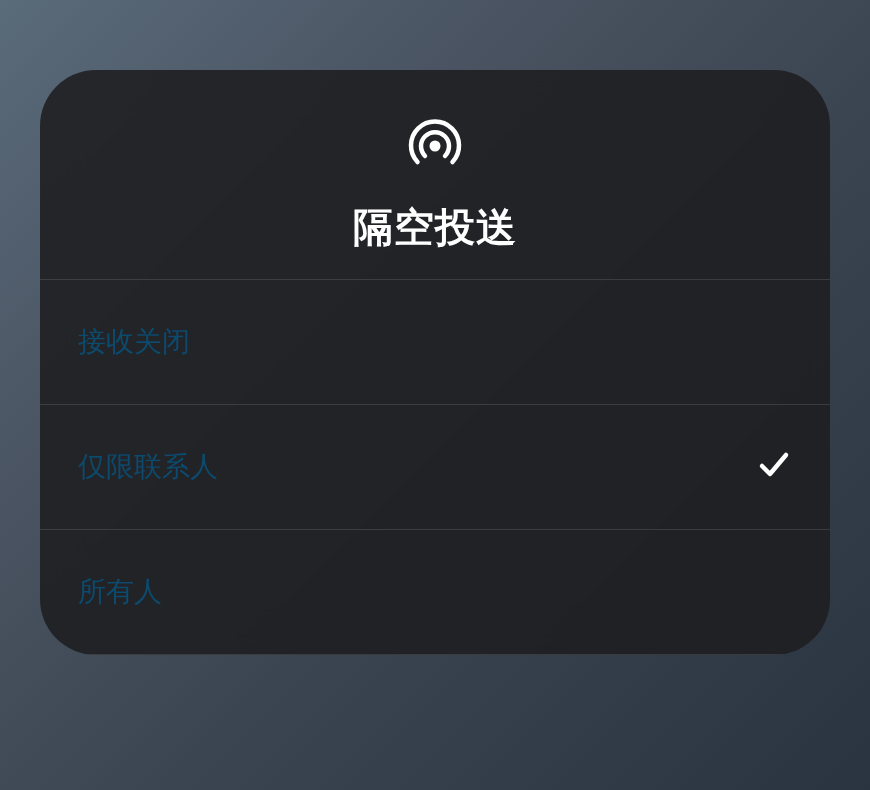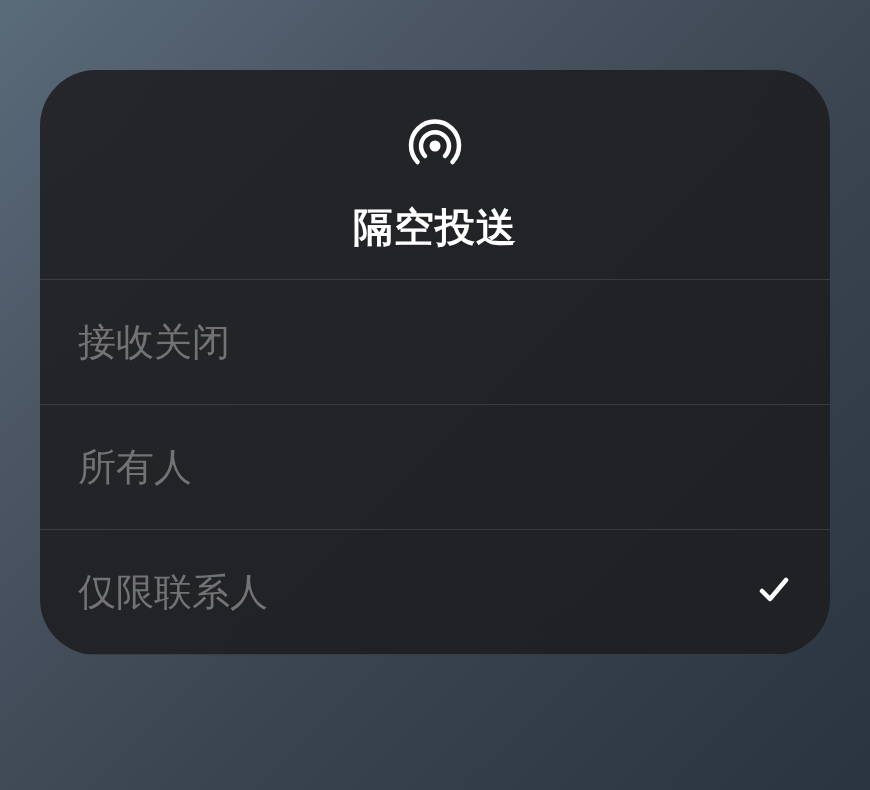--- a/index.html
+++ b/index.html
@@ -60,22 +60,22 @@
       height: 125px;
       border-bottom: 1px solid rgba(255, 255, 255, 0.12);
       cursor: pointer;
     }
     
     .option-item:last-child {
       border-bottom: 1px solid rgba(255, 255, 255, 0.12);
     }
     
     .option-label {
-      color: #737373;
-      font-size: 38px;
+      color: #0c4a6e;
+      font-size: 28px;
       font-weight: 400;
     }
     
     .checkmark {
       color: #ffffff;
     }
   </style>
 </head>
 <body>
 
@@ -91,26 +91,26 @@
     <div class="title">隔空投送</div>
   </div>
 
   <div class="option-list">
     <div class="option-item">
       <span class="option-label">接收关闭</span>
 
     </div>
 
     <div class="option-item">
-      <span class="option-label">所有人</span>
-
-    </div>
-
-    <div class="option-item">
       <span class="option-label">仅限联系人</span>
       <span class="checkmark">
         <svg width="36" height="36" viewBox="0 0 36 36" fill="none">
           <path d="M 6 19 L 14 27 L 30 8" stroke="#ffffff" stroke-width="4.5" stroke-linecap="round" stroke-linejoin="round" fill="none"></path>
         </svg>
       </span>
     </div>
+
+    <div class="option-item">
+      <span class="option-label">所有人</span>
+
+    </div>
   </div>
 </div>
 
 </body></html>

